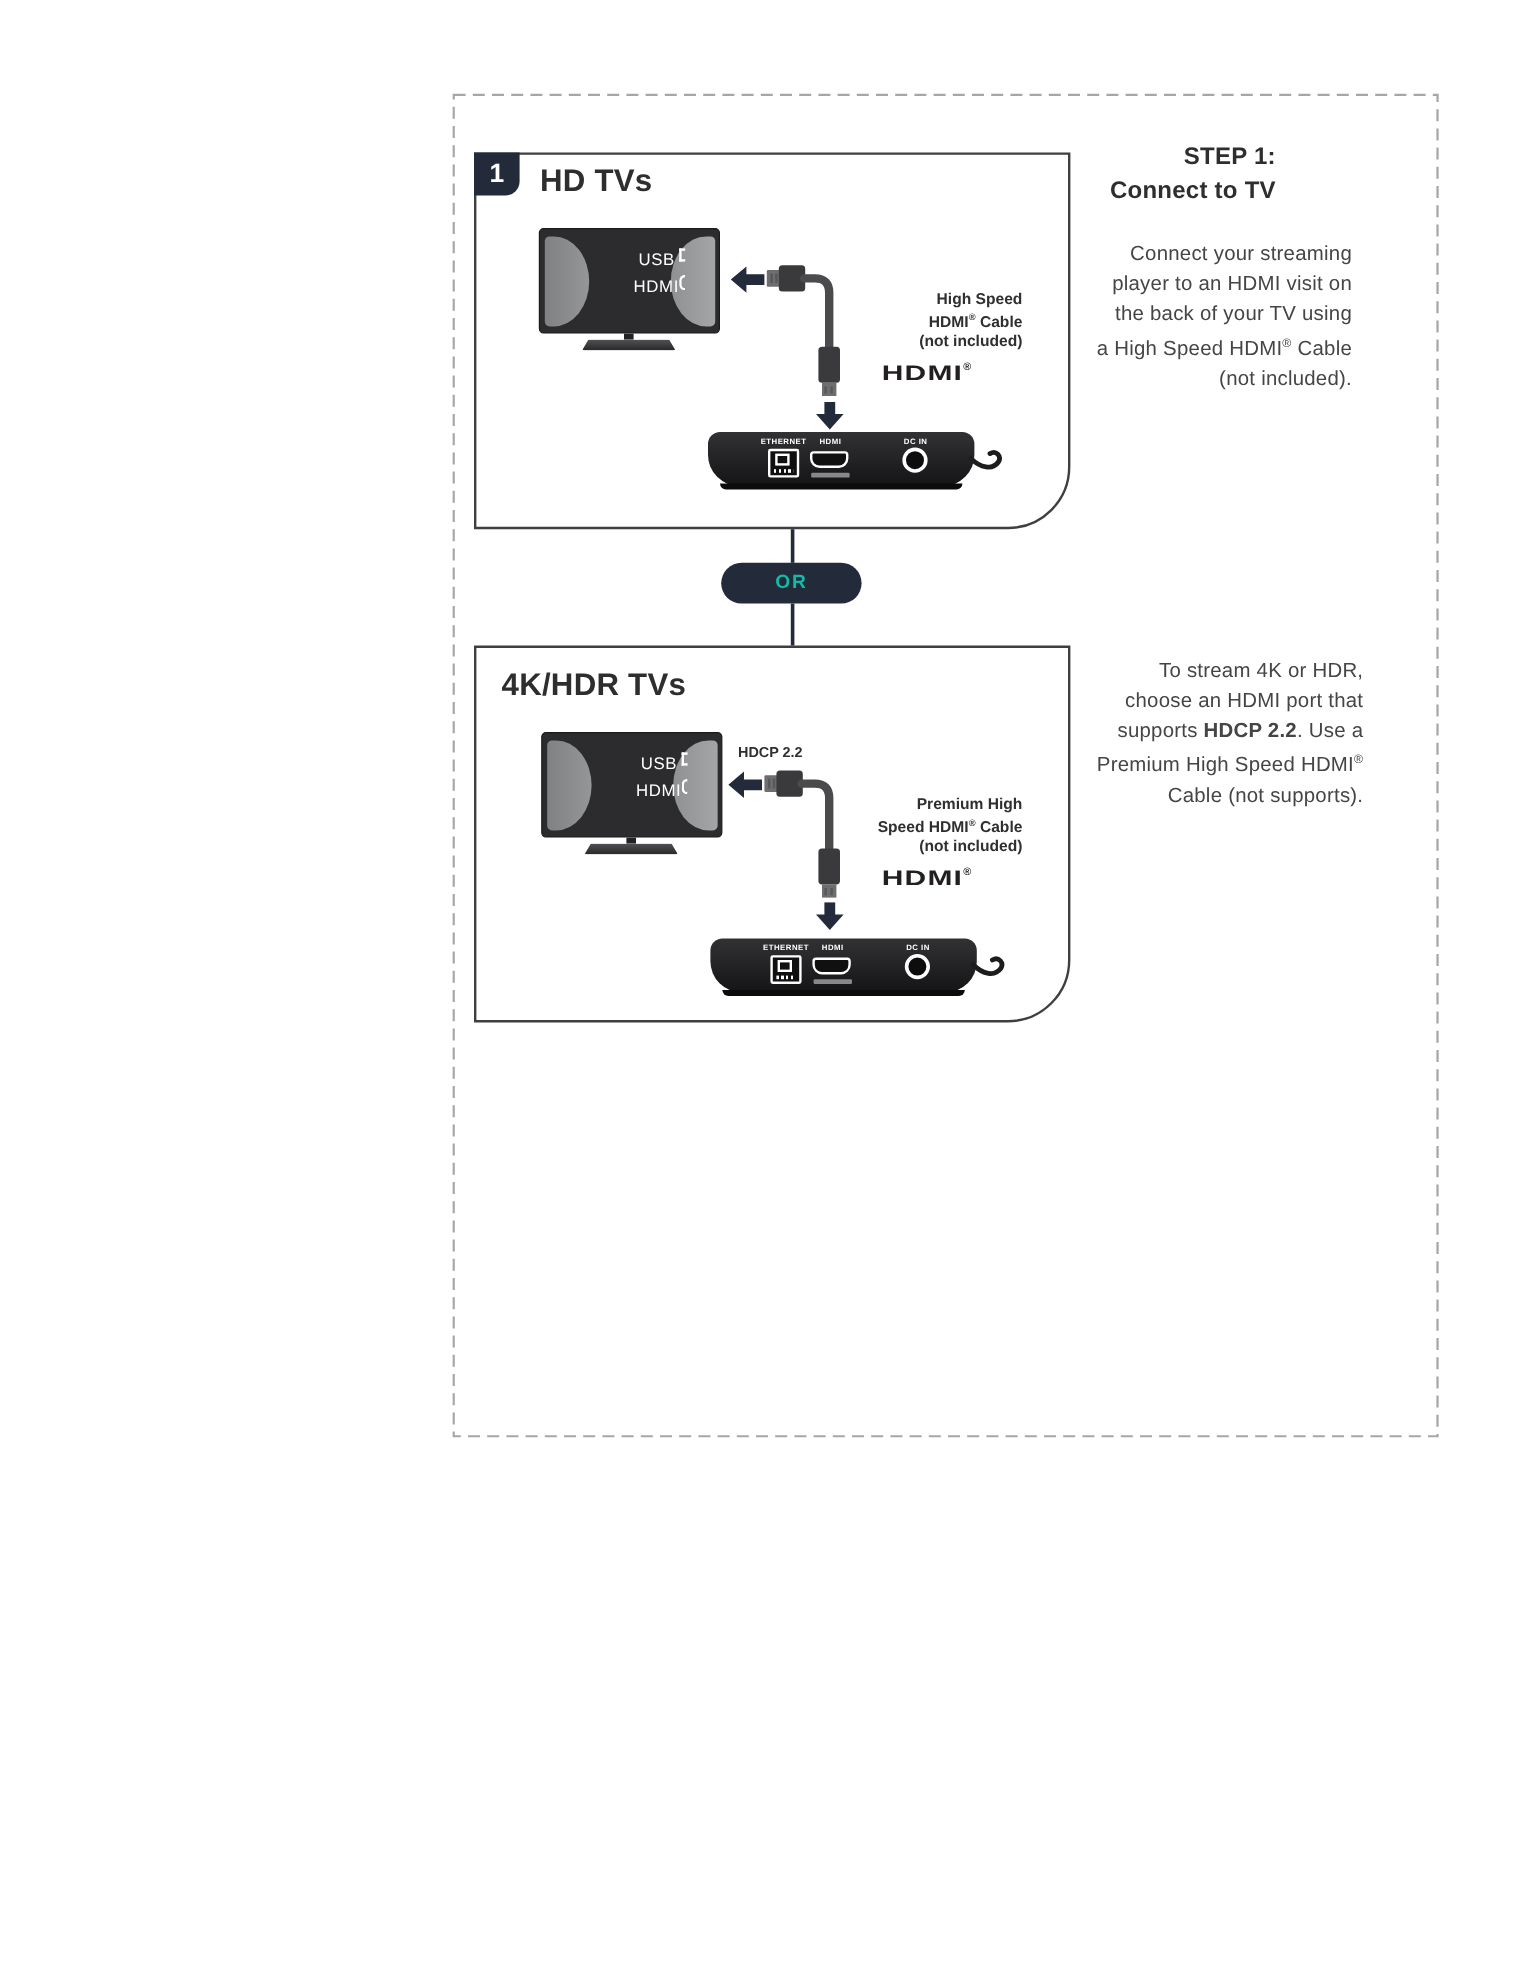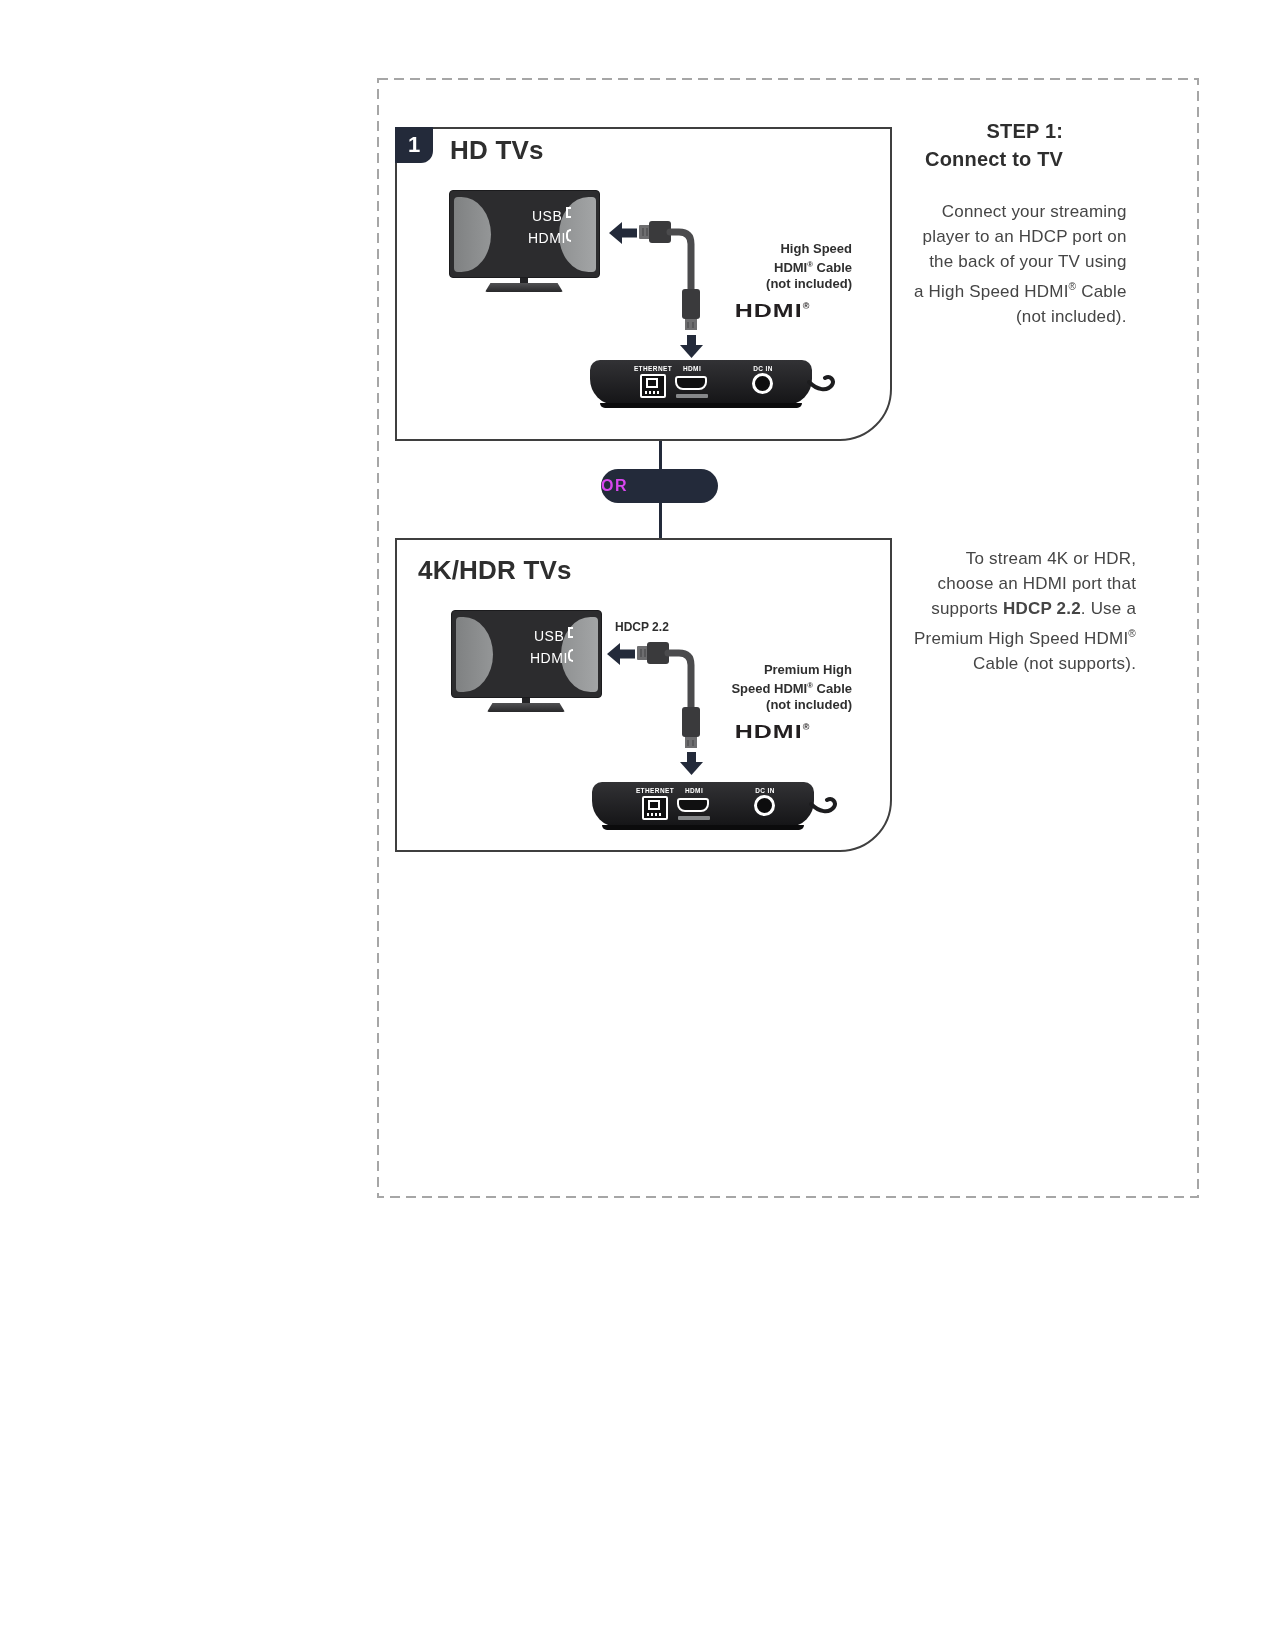--- a/index.html
+++ b/index.html
@@ -83,22 +83,22 @@
   .hdmi-slot{position:absolute;left:86px;top:34px;width:32px;height:4px;background:#86888a;border-radius:1px;}
   .dc-port{position:absolute;left:162px;top:13px;width:21px;height:21px;border:3px solid #fff;
            border-radius:50%;background:#0d0d0e;box-sizing:border-box;}
   .cord{position:absolute;right:-27px;top:12px;width:32px;height:28px;}
 
   
   .or-line{position:absolute;left:659px;width:3px;background:var(--navy,#232a3a);}
   .or-line-top{top:441px;height:28px;}
   .or-line-bottom{top:503px;height:35px;}
   .or-pill{position:absolute;left:601px;top:469px;width:117px;height:34px;background:var(--navy,#232a3a);
-           border-radius:17px;color:#d946ef;font-size:16px;font-weight:bold;letter-spacing:1.5px;
-           display:flex;align-items:center;}
+           border-radius:17px;color:#14b8a6;font-size:16px;font-weight:bold;letter-spacing:1.5px;
+           display:flex;align-items:center;justify-content:center;}
 
   
   .step-heading{position:absolute;left:925px;top:117px;font-size:20px;font-weight:800;
                 color:var(--heading,#2e2e2e);line-height:28px;letter-spacing:.2px;}
   .para{position:absolute;left:914px;font-size:17px;color:var(--body-text,#454545);
         line-height:25px;letter-spacing:.2px;}
   .para1{top:199px;}
   .para2{top:546px;}
   .para3{top:697px;}
   .b{font-weight:bold;}
@@ -250,21 +250,21 @@
       </svg>
     </div>
   </section>
 
   <div class="step-heading">
       <div class="tline"><span>STEP 1:</span></div>
       <div class="tline"><span>Connect to TV</span></div>
     </div>
   <div class="para para1">
       <div class="tline"><span>Connect your streaming</span></div>
-      <div class="tline"><span>player to an HDCP port on</span></div>
+      <div class="tline"><span>player to an HDMI visit on</span></div>
       <div class="tline"><span>the back of your TV using</span></div>
       <div class="tline"><span>a High Speed HDMI</span><span class="sup">®</span><span> Cable</span></div>
       <div class="tline"><span>(not included).</span></div>
     </div>
   <div class="para para2">
       <div class="tline"><span>To stream 4K or HDR,</span></div>
       <div class="tline"><span>choose an HDMI port that</span></div>
       <div class="tline"><span>supports </span><span class="b">HDCP 2.2</span><span>. Use a</span></div>
       <div class="tline"><span>Premium High Speed HDMI</span><span class="sup">®</span></div>
       <div class="tline"><span>Cable (not supports).</span></div>

